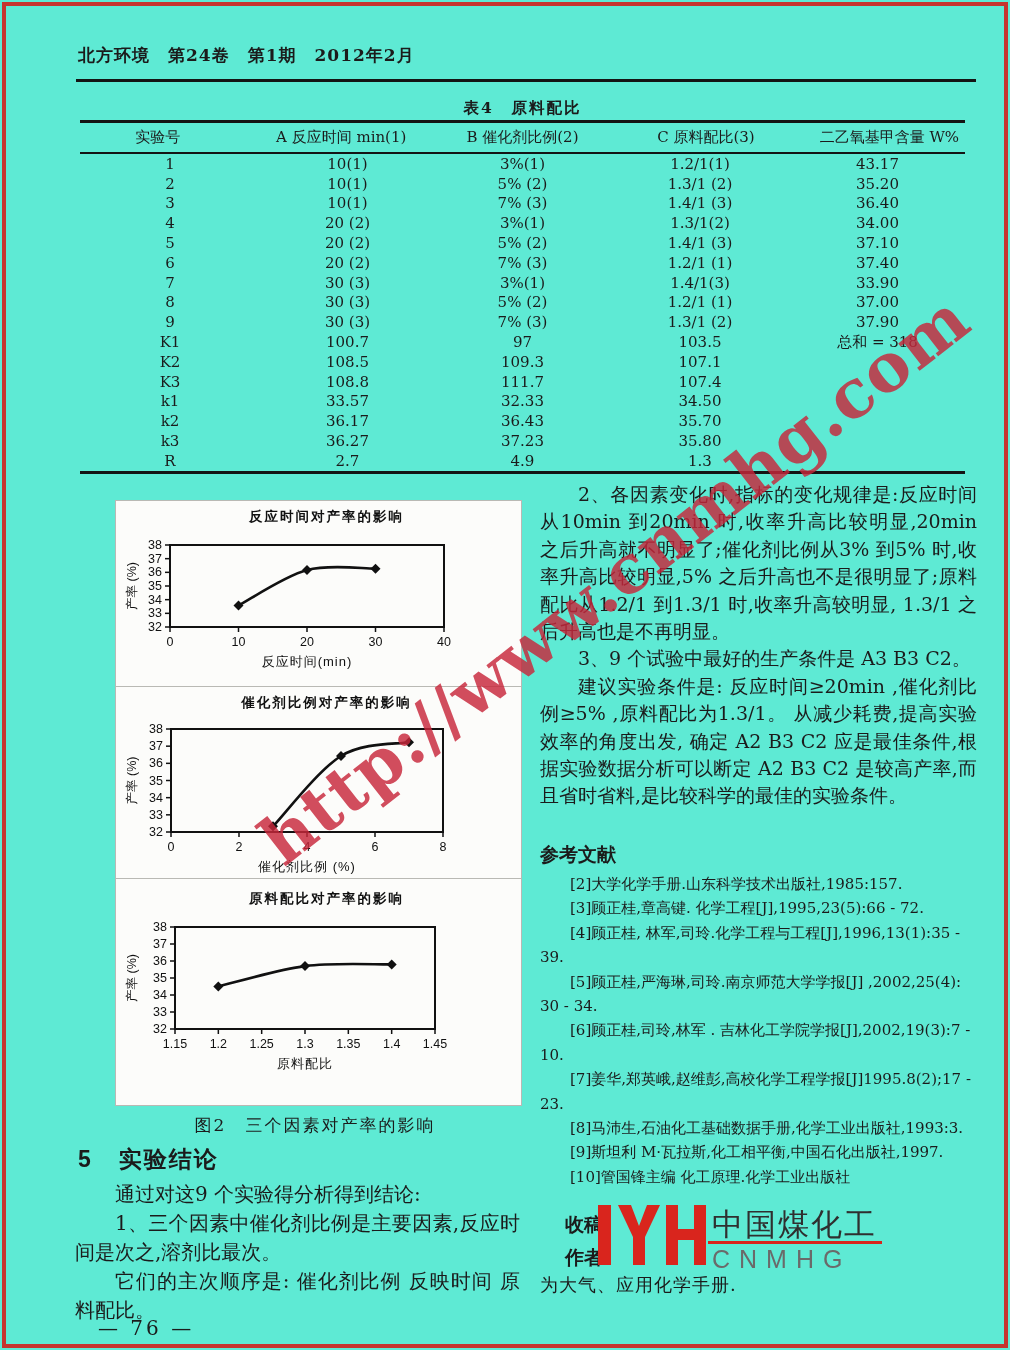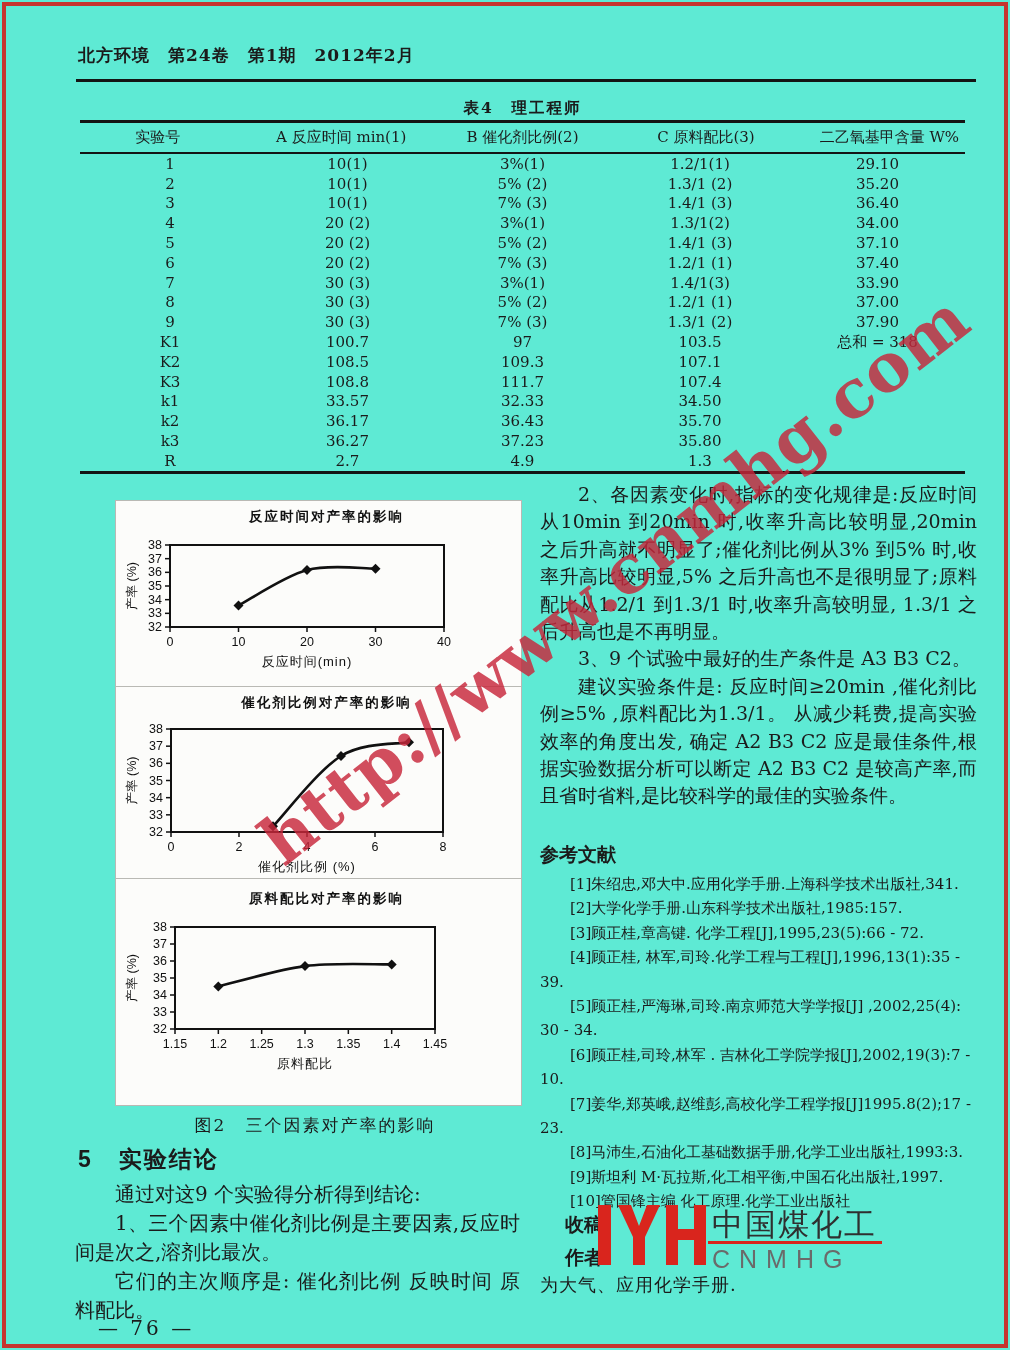--- a/index.html
+++ b/index.html
@@ -49,36 +49,36 @@
 </style>
 </head>
 <body>
 
 <div class="page">
   <div class="frame"></div>
 
   <div class="hdr">北方环境　第24卷　第1期　2012年2月</div>
   <div class="hdr-rule"></div>
 
-  <div class="tbl-title">表4　理工程师</div>
+  <div class="tbl-title">表4　原料配比</div>
   <div class="tbl">
     <div class="tbl-head" id="tbl-head">
         <div class="tc c0">实验号</div>
         <div class="tc c1">A 反应时间 min(1)</div>
         <div class="tc c2">B 催化剂比例(2)</div>
         <div class="tc c3">C 原料配比(3)</div>
         <div class="tc c4">二乙氧基甲含量 W%</div>
       </div>
     <div id="tbl-body">
         <div class="tbl-row">
           <div class="tc c0">1</div>
           <div class="tc c1">10(1)</div>
           <div class="tc c2">3%(1)</div>
           <div class="tc c3">1.2/1(1)</div>
-          <div class="tc c4">29.10</div>
+          <div class="tc c4">43.17</div>
         </div>
         <div class="tbl-row">
           <div class="tc c0">2</div>
           <div class="tc c1">10(1)</div>
           <div class="tc c2">5% (2)</div>
           <div class="tc c3">1.3/1 (2)</div>
           <div class="tc c4">35.20</div>
         </div>
         <div class="tbl-row">
           <div class="tc c0">3</div>
@@ -306,21 +306,20 @@
   </div>
 
   <div class="rcol">
     <p>2、各因素变化时,指标的变化规律是:反应时间从10min 到20min 时,收率升高比较明显,20min 之后升高就不明显了;催化剂比例从3% 到5% 时,收率升高比较明显,5% 之后升高也不是很明显了;原料配比从1.2/1 到1.3/1 时,收率升高较明显, 1.3/1 之后升高也是不再明显。</p>
     <p>3、9 个试验中最好的生产条件是 A3 B3 C2。</p>
     <p>建议实验条件是: 反应时间≥20min ,催化剂比例≥5% ,原料配比为1.3/1。 从减少耗费,提高实验效率的角度出发, 确定 A2 B3 C2 应是最佳条件,根据实验数据分析可以断定 A2 B3 C2 是较高产率,而且省时省料,是比较科学的最佳的实验条件。</p>
   </div>
 
   <div class="refs-head">参考文献</div>
   <div class="refs" id="refs">
-      <p>[1]朱绍忠,邓大中.应用化学手册.上海科学技术出版社,341.</p>
       <p>[2]大学化学手册.山东科学技术出版社,1985:157.</p>
       <p>[3]顾正桂,章高键. 化学工程[J],1995,23(5):66 - 72.</p>
       <p>[4]顾正桂, 林军,司玲.化学工程与工程[J],1996,13(1):35 - 39.</p>
       <p>[5]顾正桂,严海琳,司玲.南京师范大学学报[J] ,2002,25(4): 30 - 34.</p>
       <p>[6]顾正桂,司玲,林军 . 吉林化工学院学报[J],2002,19(3):7 - 10.</p>
       <p>[7]姜华,郑英峨,赵维彭,高校化学工程学报[J]1995.8(2);17 - 23.</p>
       <p>[8]马沛生,石油化工基础数据手册,化学工业出版社,1993:3.</p>
       <p>[9]斯坦利 M·瓦拉斯,化工相平衡,中国石化出版社,1997.</p>
       <p>[10]管国锋主编 化工原理.化学工业出版社</p>
     </div>

